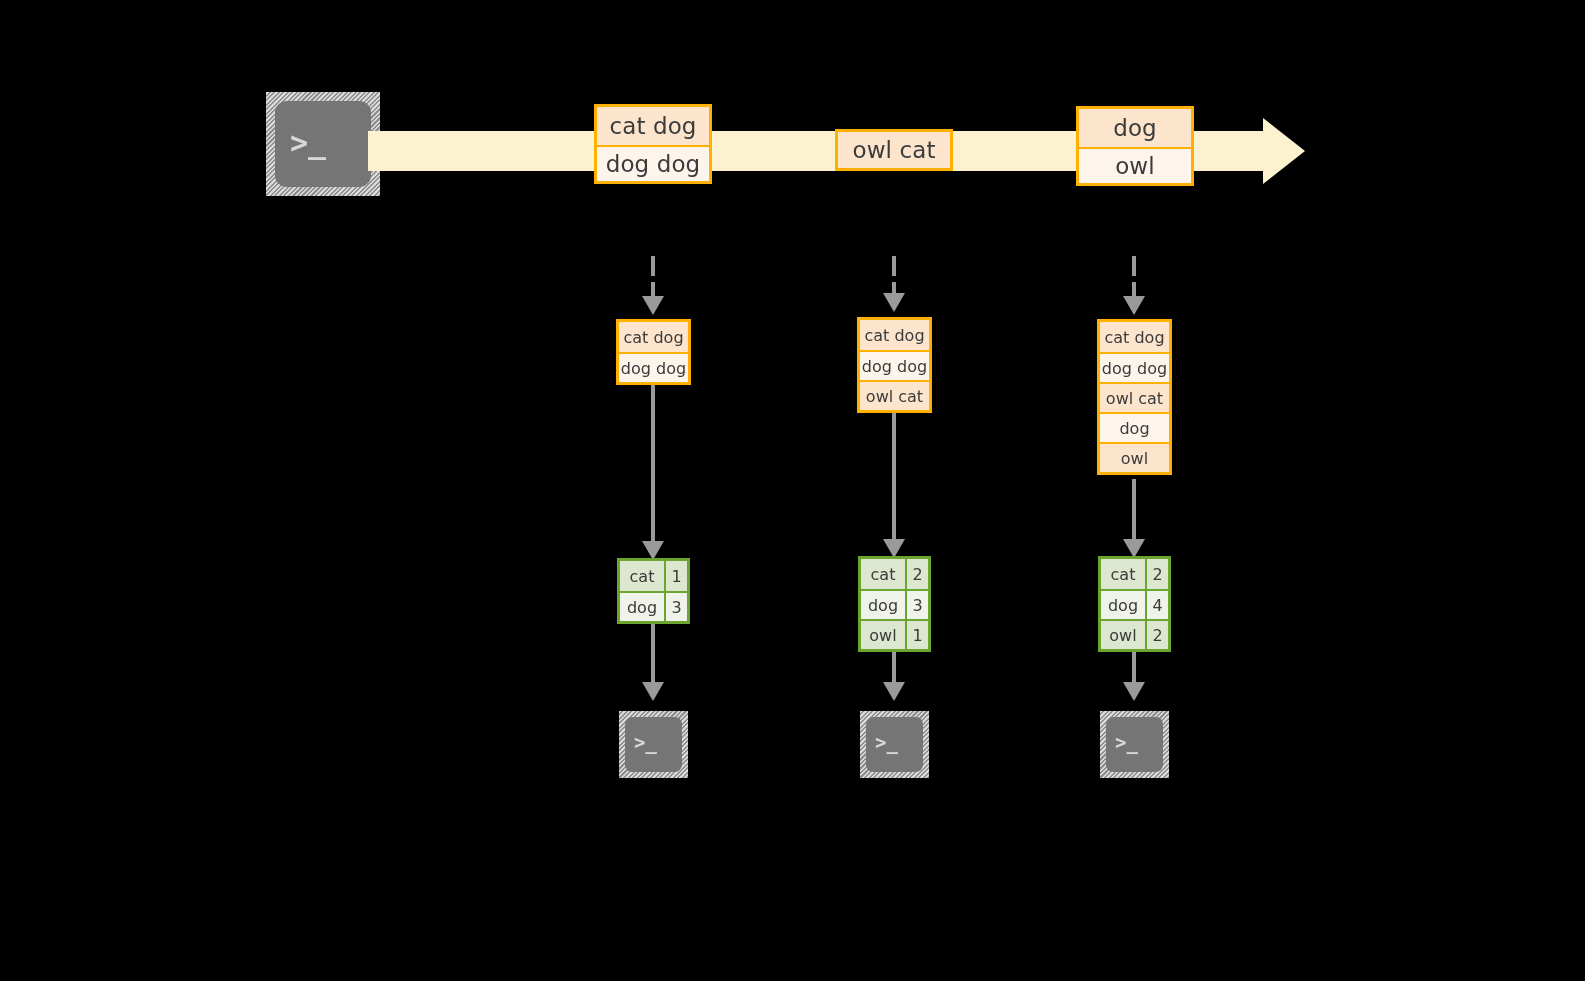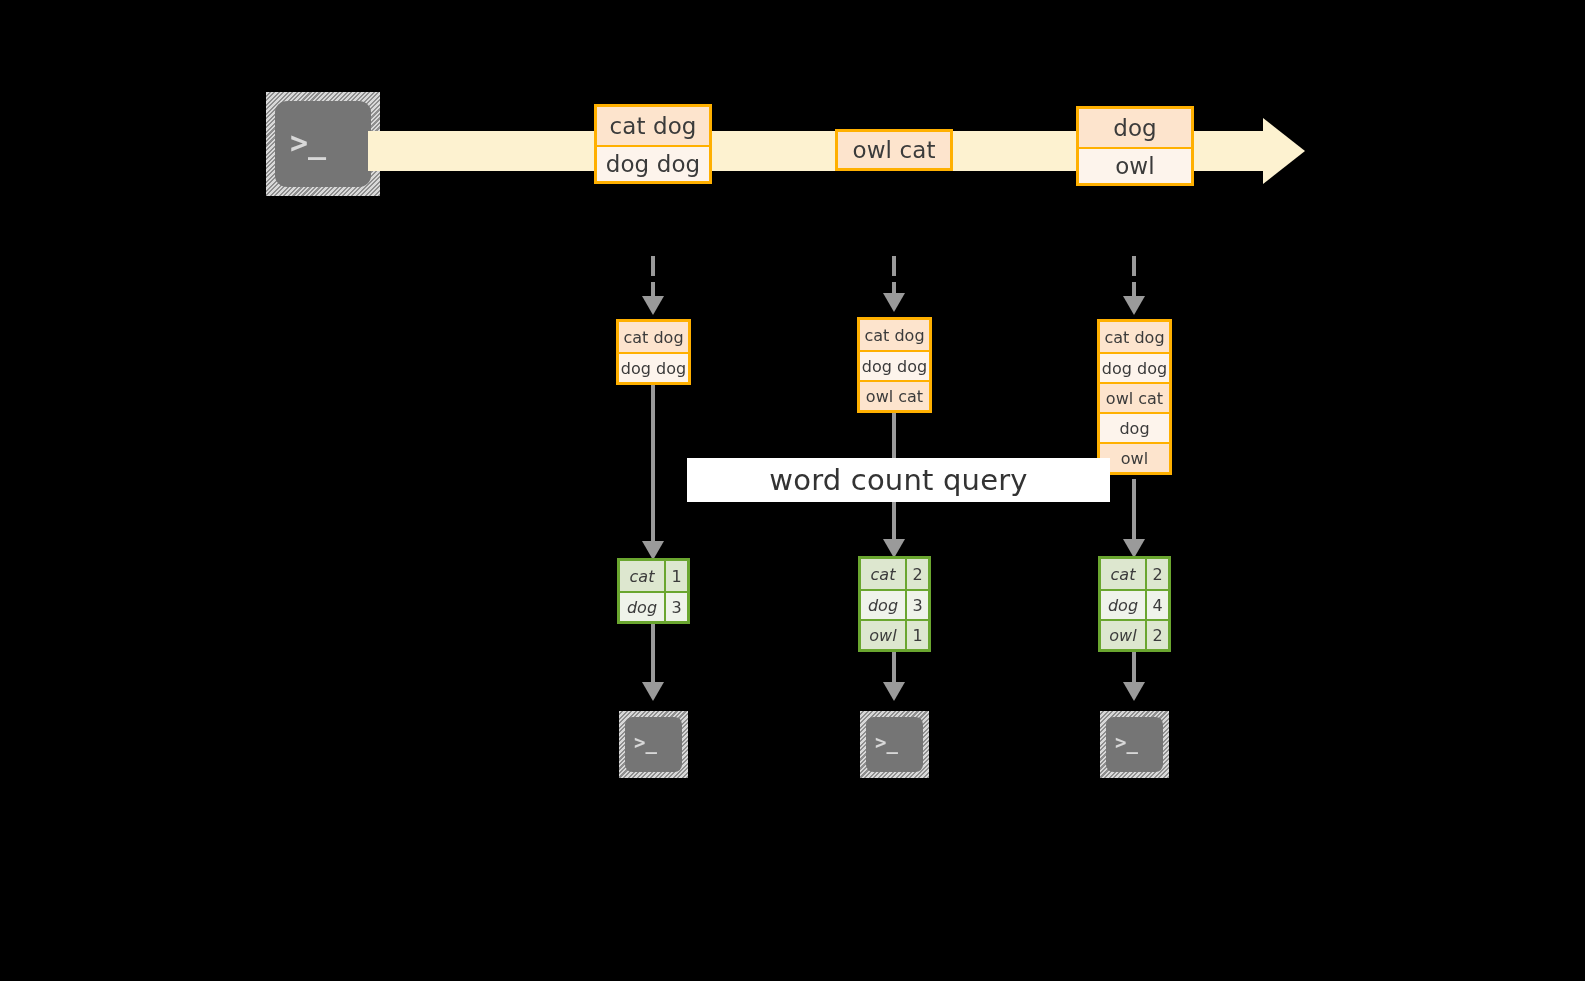--- a/index.html
+++ b/index.html
@@ -125,21 +125,21 @@
   .gbox .grow .gk,
   .gbox .grow .gv {
     box-sizing: border-box;
     display: flex;
     align-items: center;
     justify-content: center;
     font-size: 16px;
     color: #3b3b3b;
     white-space: nowrap;
   }
-  .gbox .grow .gk { flex: 0 0 44px; font-style: italic; }
+  .gbox .grow .gk { flex: 0 0 44px; }
   .gbox .grow .gv { flex: 1 1 auto; border-left: 2px solid #6aa62f; }
   .gbox .grow.shade-a .gk,
   .gbox .grow.shade-a .gv { background: #dde7cf; }
   .gbox .grow.shade-b .gk,
   .gbox .grow.shade-b .gv { background: #eff3ea; }
 
   
   .vline {
     position: absolute;
     width: 4px;
@@ -302,17 +302,14 @@
   </div>
 
   <div class="vline" style="left:1132px; top:651px; height:37px;"></div>
   <div class="varrow" style="left:1123px; top:682px;"></div>
 
   <div class="term" style="left:1100px; top:711px; width:69px; height:67px;">
     <div class="term-inner" style="left:6px; top:6px; right:6px; bottom:6px;"></div>
     <div class="term-glyph" style="left:15px; top:22px; font-size:19px;">&gt;_</div>
   </div>
 
-  <div class="banner" style="left:687px; top:458px; width:423px; height:44px;">
-    <span>word count query</span>
-  </div>
 
 </div>
 
 </body></html>

